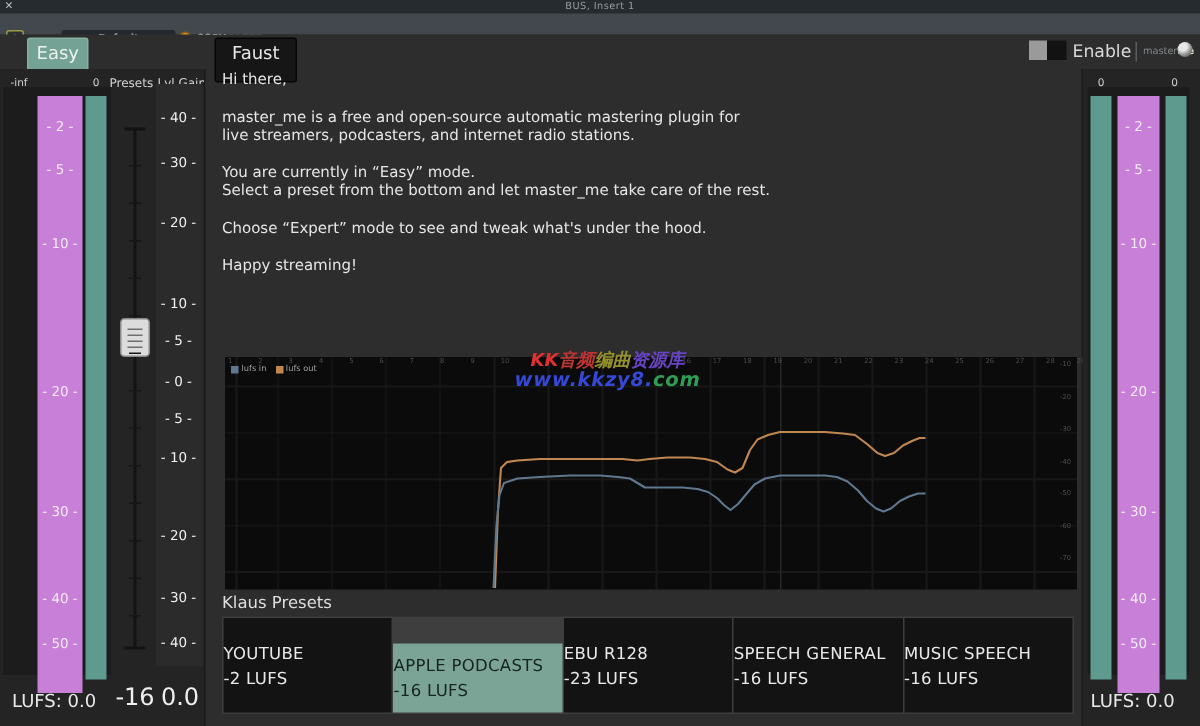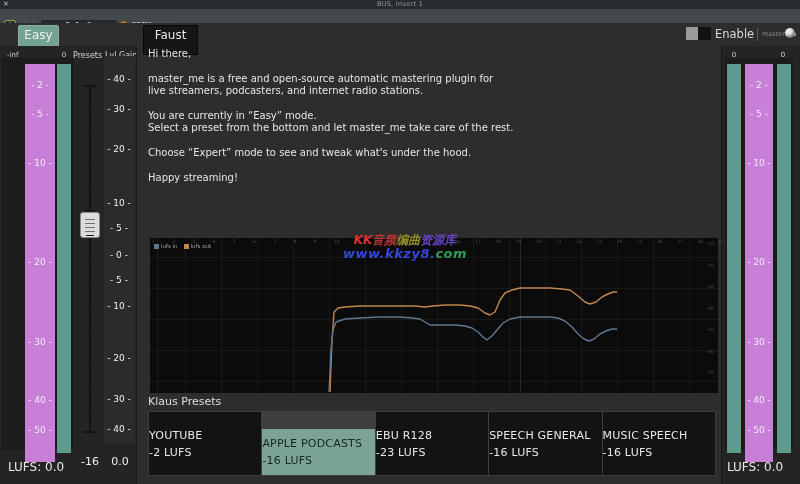--- a/index.html
+++ b/index.html
@@ -47,21 +47,21 @@
   .bar-teal { background:#5f9a8e; }
   .meter-scale-label { position:absolute; font-size:9px; color:#f3ecf6; text-align:center; white-space:nowrap; }
   .col-label { font-size:8px; color:#d4d4d4; }
   .lvl-box { left:104px; top:56px; width:31px; height:388px; background:#2b2b2b; }
   .lvl-label { position:absolute; left:102px; width:34px; text-align:center; font-size:9px; color:#f0f0f0; white-space:nowrap; }
   .slider-track { left:89px; top:85px; width:2px; height:347px; background:#131313; }
   .slider-cap { left:83px; width:14px; height:2px; background:#131313; }
   .slider-tick { position:absolute; left:86px; width:8px; height:1px; background:#161616; }
   .slider-handle { left:80px; top:212px; width:20px; height:26px; background:#dcdcdc; border:1px solid #8a8a8a; border-radius:3px; }
   .slider-handle i { position:absolute; left:4px; width:10px; height:1px; background:#6f6f6f; }
-  .value-text { font-size:11px; color:#efefef; text-align:center; }
+  .value-text { font-size:16px; color:#efefef; text-align:center; }
   .lufs-text { font-size:12px; color:#e9e9e9; }
   
   .welcome { left:148px; top:48px; width:575px; font-size:10px; line-height:12.4px; color:#e6e6e6; white-space:pre-line; }
   .credits { left:240px; top:184px; width:478px; font-size:10px; line-height:12.3px; color:#d2d2d2; white-space:pre-line; text-align:right; }
   .watermark { z-index:9; text-align:center; font-weight:bold; white-space:nowrap;font-style:italic; }
   .wm1 { left:300px; top:232px; width:210px; font-size:12px; }
   .wm2 { left:300px; top:246px; width:210px; font-size:13px; letter-spacing:.5px; }
   
   .graph { left:150px; top:238px; width:568px; height:155px; background:#0b0b0b;
     background-image:

